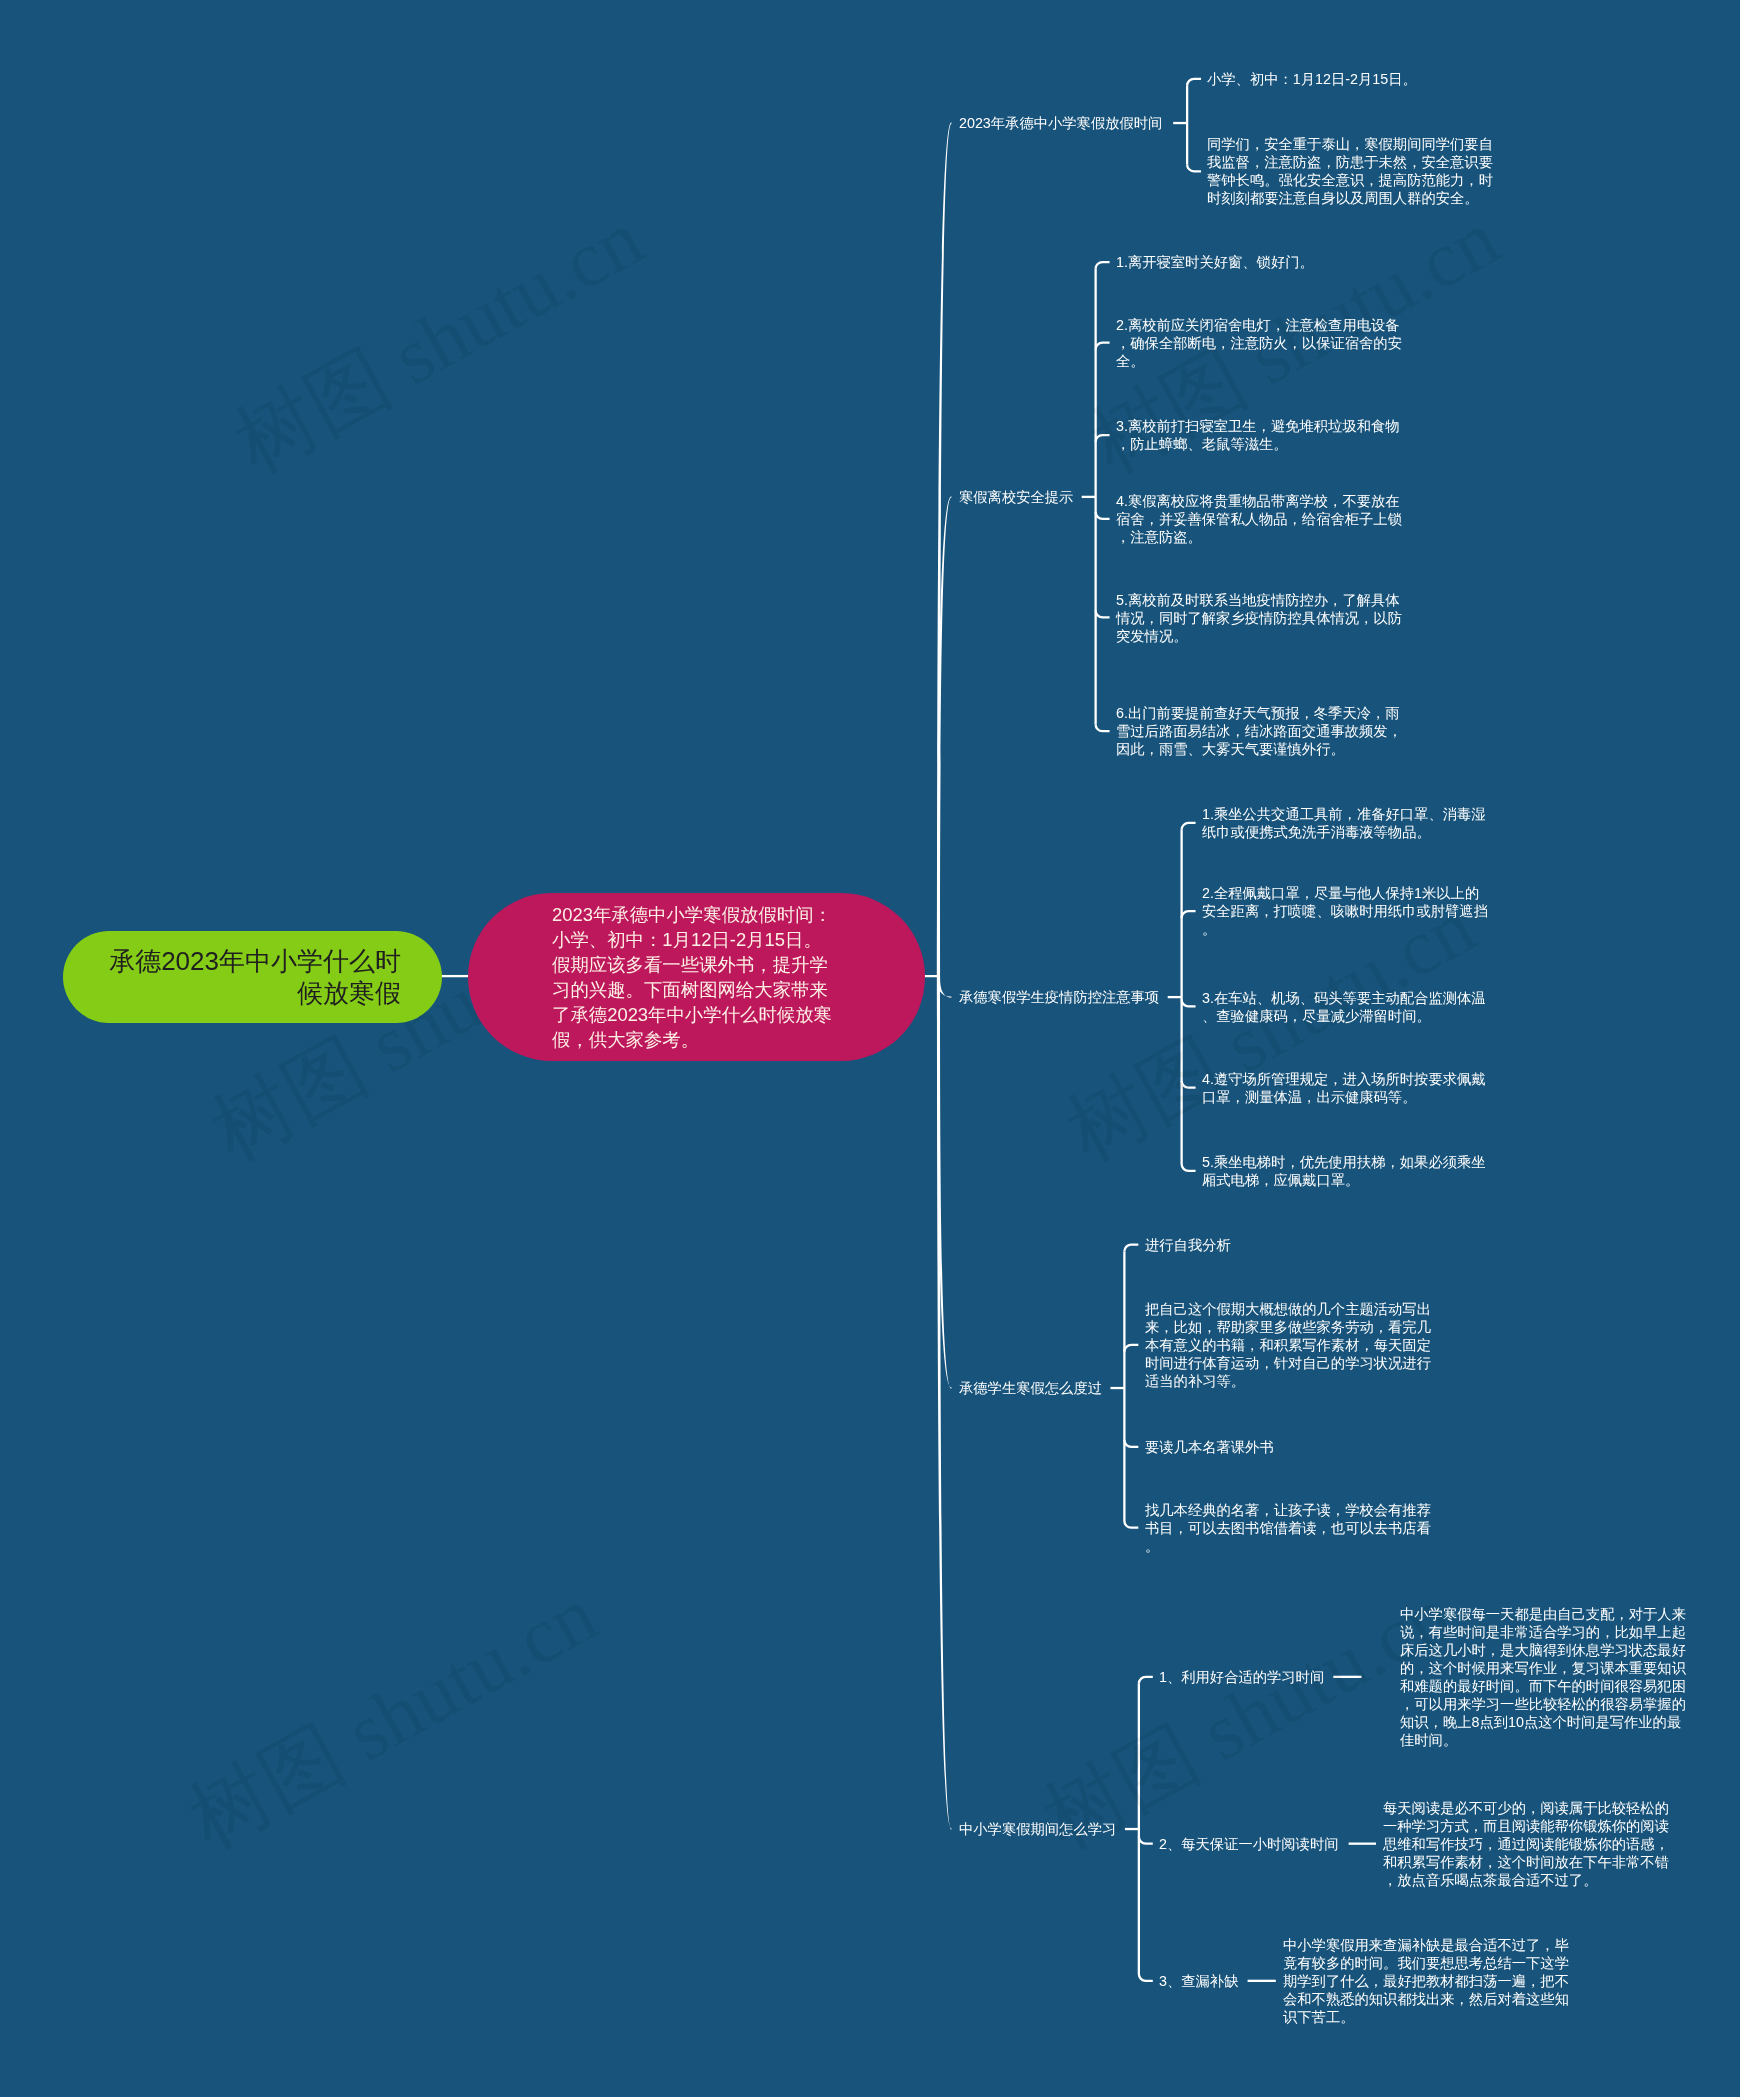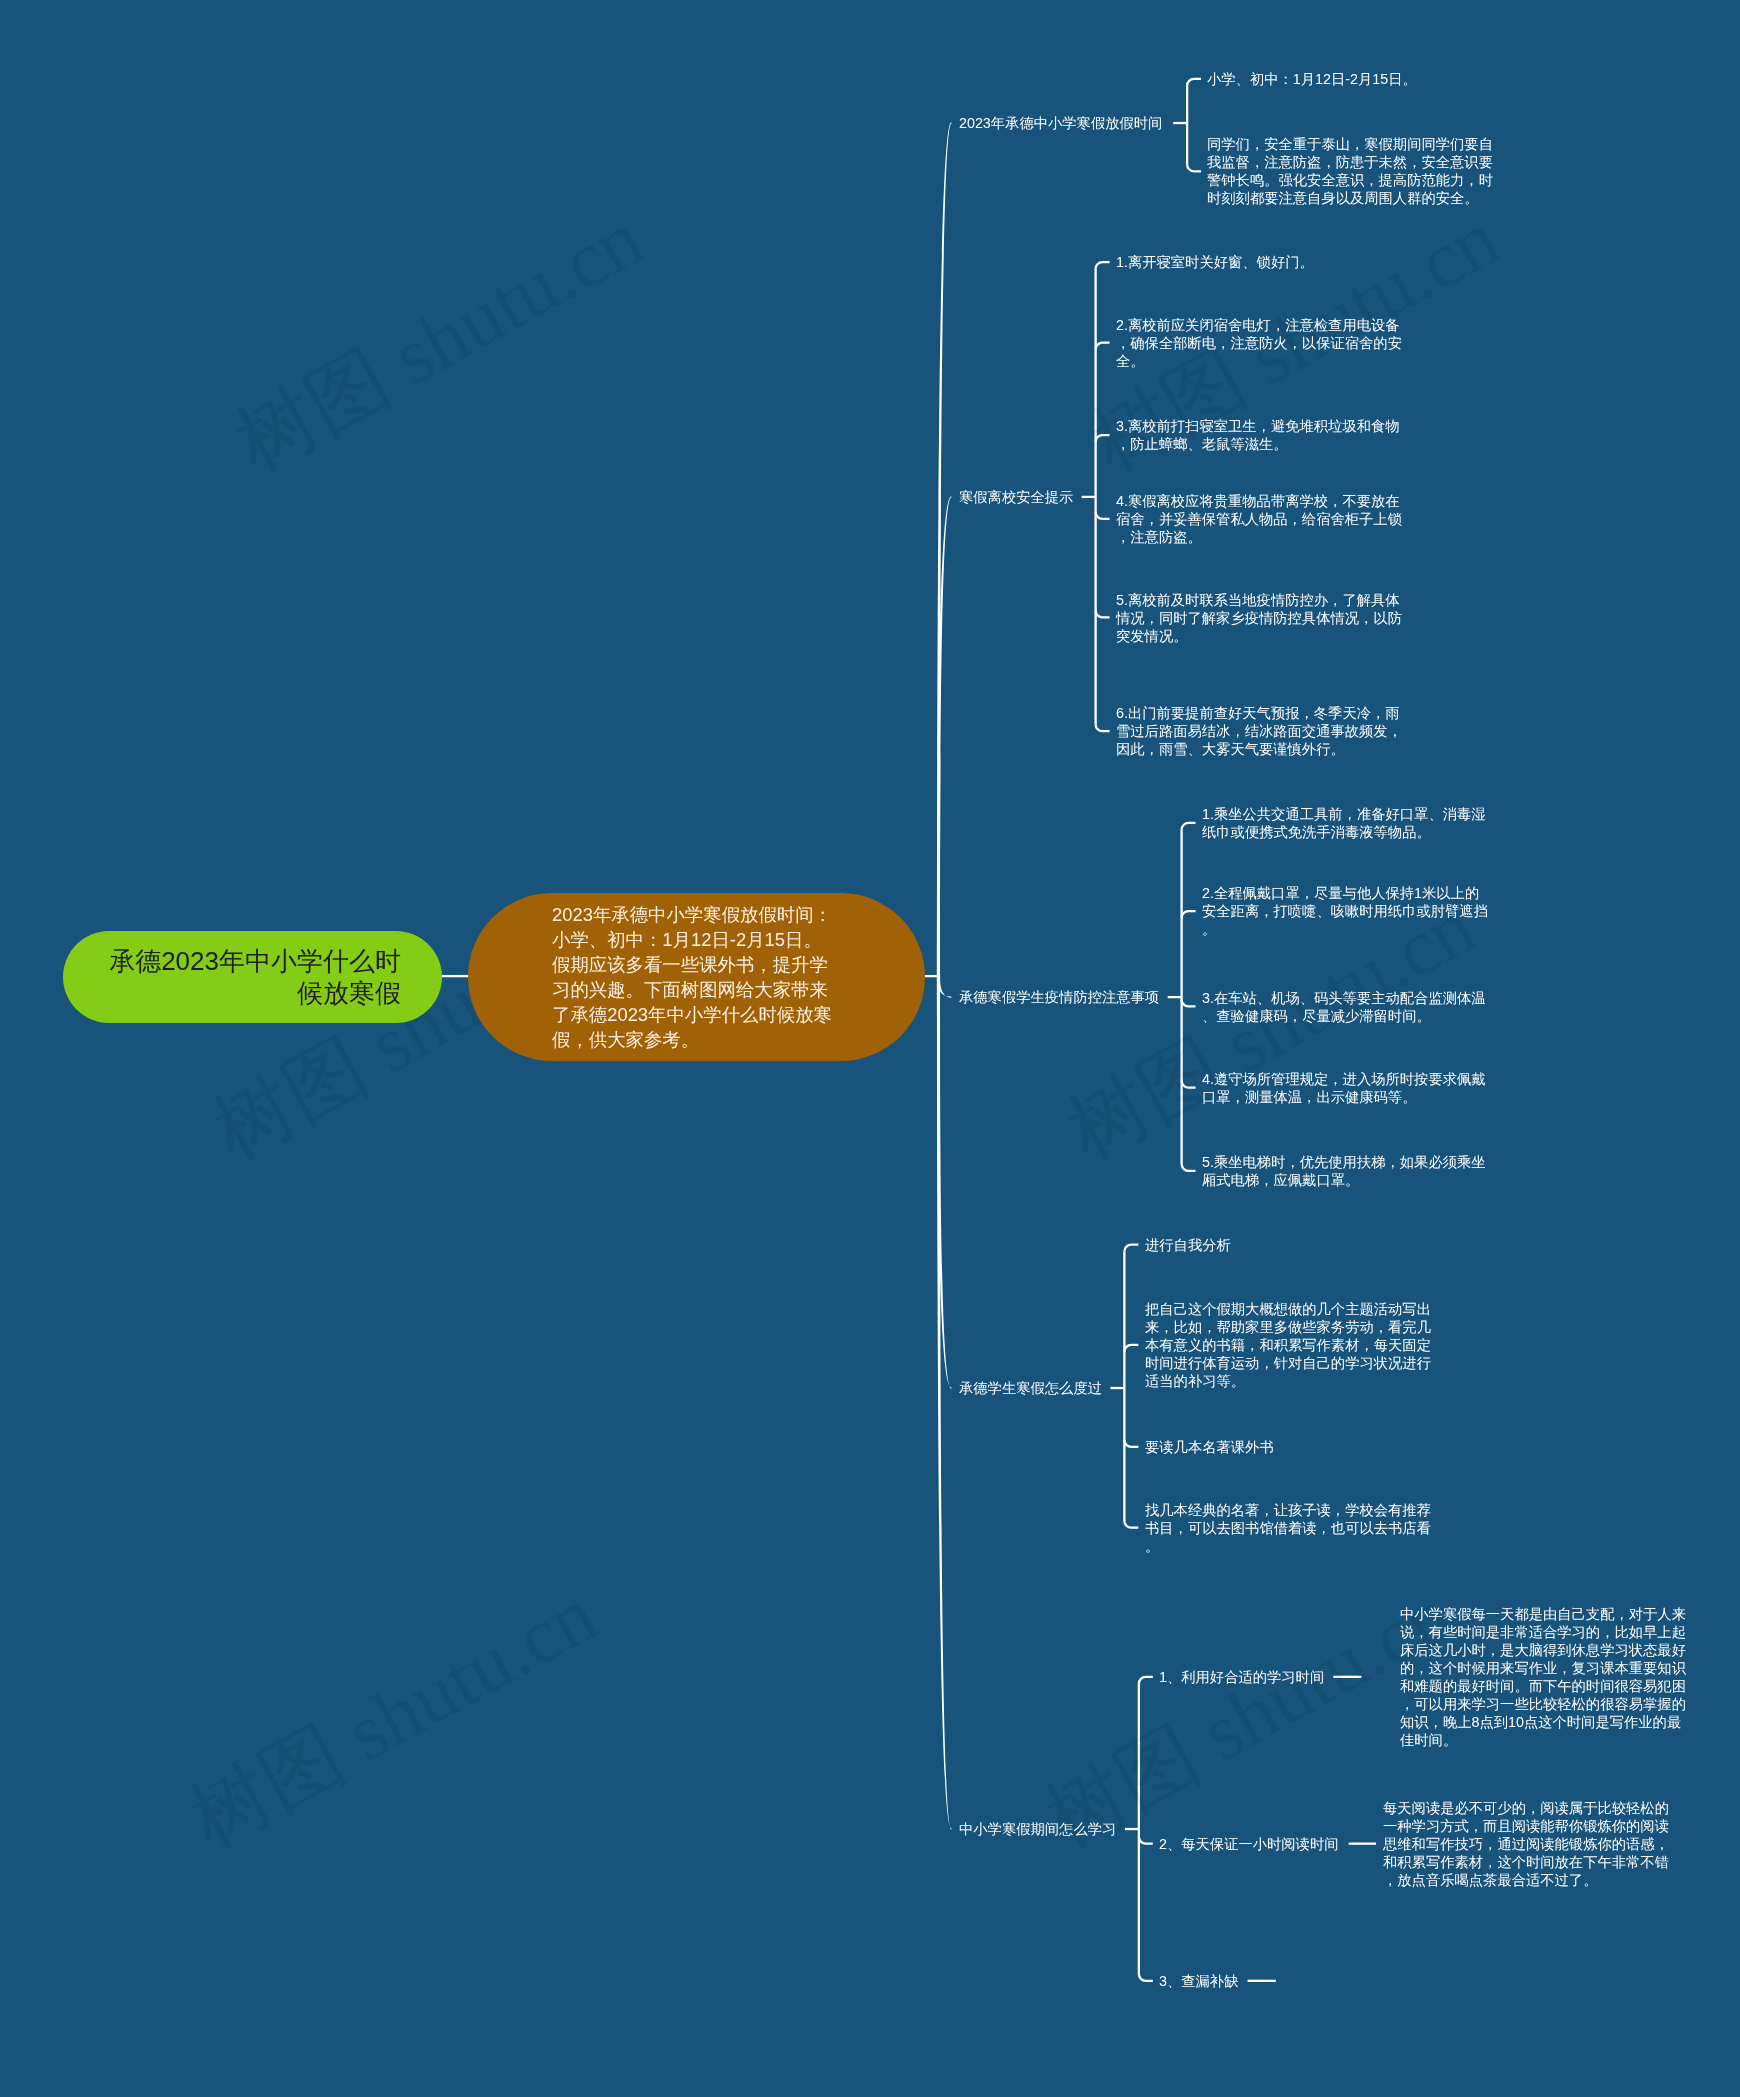--- a/index.html
+++ b/index.html
@@ -6,21 +6,21 @@
   html,body{margin:0;padding:0;}
   body{width:1741px;height:2097px;background:#17537a;overflow:hidden;
        font-family:"Liberation Sans",sans-serif;}
   #stage{position:relative;width:1741px;height:2097px;overflow:hidden;}
   svg.links{position:absolute;left:0;top:0;width:1741px;height:2097px;}
   .node{position:absolute;box-sizing:border-box;line-break:anywhere;}
   .node.root{display:flex;align-items:center;justify-content:center;
     background:#84cc16;border-radius:46px;color:#1f1f1f;
     font-size:26px;line-height:32.5px;text-align:right;padding:0 41px;}
   .node.topic{display:flex;align-items:center;
-    background:#a16207;border-radius:84px;color:#fdf0e4;
+    background:#be185d;border-radius:84px;color:#fdf0e4;
     font-size:18.4px;line-height:25px;padding:0 84px;}
   .node.topic > span{width:282px;display:block;}
   .node.l2{color:#ffffff;font-size:14.3px;line-height:18px;white-space:nowrap;}
   .node.leaf{color:#ffffff;font-size:14.3px;line-height:18px;width:288px;
     transform:translateY(-50%);}
   .wm{position:absolute;font-family:"Liberation Serif",serif;font-size:80px;
       color:rgba(0,0,0,0.055);white-space:nowrap;
       transform-origin:0 100%;transform:rotate(-29deg);pointer-events:none;}
 </style>
 </head>
@@ -102,14 +102,15 @@
   <div class="node leaf" style="left:1145px;top:1245px;"><span>进行自我分析</span></div>
   <div class="node leaf" style="left:1145px;top:1345px;"><span>把自己这个假期大概想做的几个主题活动写出来，比如，帮助家里多做些家务劳动，看完几本有意义的书籍，和积累写作素材，每天固定时间进行体育运动，针对自己的学习状况进行适当的补习等。</span></div>
   <div class="node leaf" style="left:1145px;top:1447px;"><span>要读几本名著课外书</span></div>
   <div class="node leaf" style="left:1145px;top:1528px;"><span>找几本经典的名著，让孩子读，学校会有推荐书目，可以去图书馆借着读，也可以去书店看。</span></div>
   <div class="node l2" style="left:959px;top:1820px;"><span>中小学寒假期间怎么学习</span></div>
   <div class="node leaf" style="left:1159px;top:1677px;"><span>1、利用好合适的学习时间</span></div>
   <div class="node leaf" style="left:1368px;top:1677px;margin-left:32px;"><span>中小学寒假每一天都是由自己支配，对于人来说，有些时间是非常适合学习的，比如早上起床后这几小时，是大脑得到休息学习状态最好的，这个时候用来写作业，复习课本重要知识和难题的最好时间。而下午的时间很容易犯困，可以用来学习一些比较轻松的很容易掌握的知识，晚上8点到10点这个时间是写作业的最佳时间。</span></div>
   <div class="node leaf" style="left:1159px;top:1844px;"><span>2、每天保证一小时阅读时间</span></div>
   <div class="node leaf" style="left:1383px;top:1844px;"><span>每天阅读是必不可少的，阅读属于比较轻松的一种学习方式，而且阅读能帮你锻炼你的阅读思维和写作技巧，通过阅读能锻炼你的语感，和积累写作素材，这个时间放在下午非常不错，放点音乐喝点茶最合适不过了。</span></div>
   <div class="node leaf" style="left:1159px;top:1981px;"><span>3、查漏补缺</span></div>
+  <div class="node leaf" style="left:1283px;top:1981px;"><span>中小学寒假用来查漏补缺是最合适不过了，毕竟有较多的时间。我们要想思考总结一下这学期学到了什么，最好把教材都扫荡一遍，把不会和不熟悉的知识都找出来，然后对着这些知识下苦工。</span></div>
 </div>
 
 
 </body></html>

